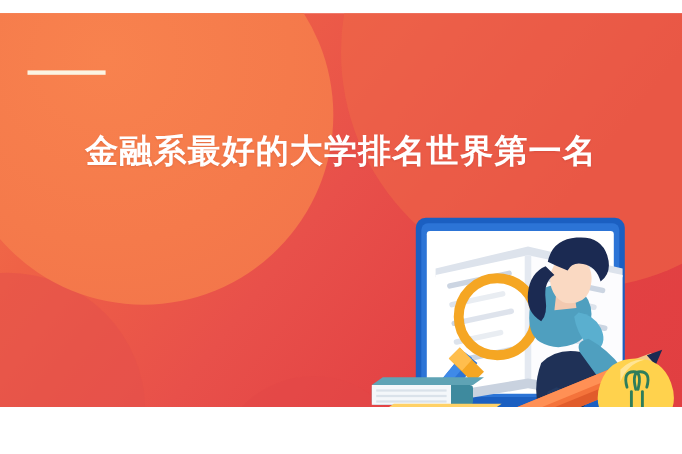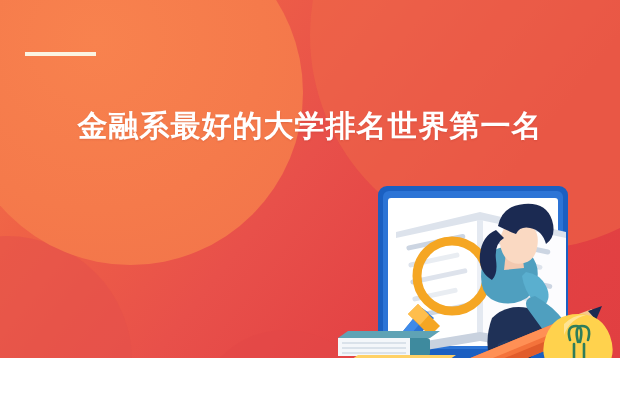--- a/index.html
+++ b/index.html
@@ -7,20 +7,21 @@
   html, body {
     width:620px; height:413px;
     font-family:"Liberation Sans", sans-serif;
     overflow:hidden;
   }
   #banner {
     position:relative;
     width:620px; height:358px;
     overflow:hidden;
     background:linear-gradient(128deg, #F4774B 0%, #EF6246 22%, #E8504A 48%, #E34244 72%, #E13F41 100%);
+    margin-top:12px;
   }
   
   .blob { position:absolute; border-radius:50%; pointer-events:none; }
   #blob-tl {
     left:-42px; top:-80px; width:345px; height:345px;
     background:radial-gradient(circle at 40% 35%, #F8824E 0%, #F57A4B 55%, #F2734A 100%);
   }
   #blob-tr {
     right:-120px; top:-180px; width:430px; height:430px;
     background:#EE6A47; opacity:.55;

